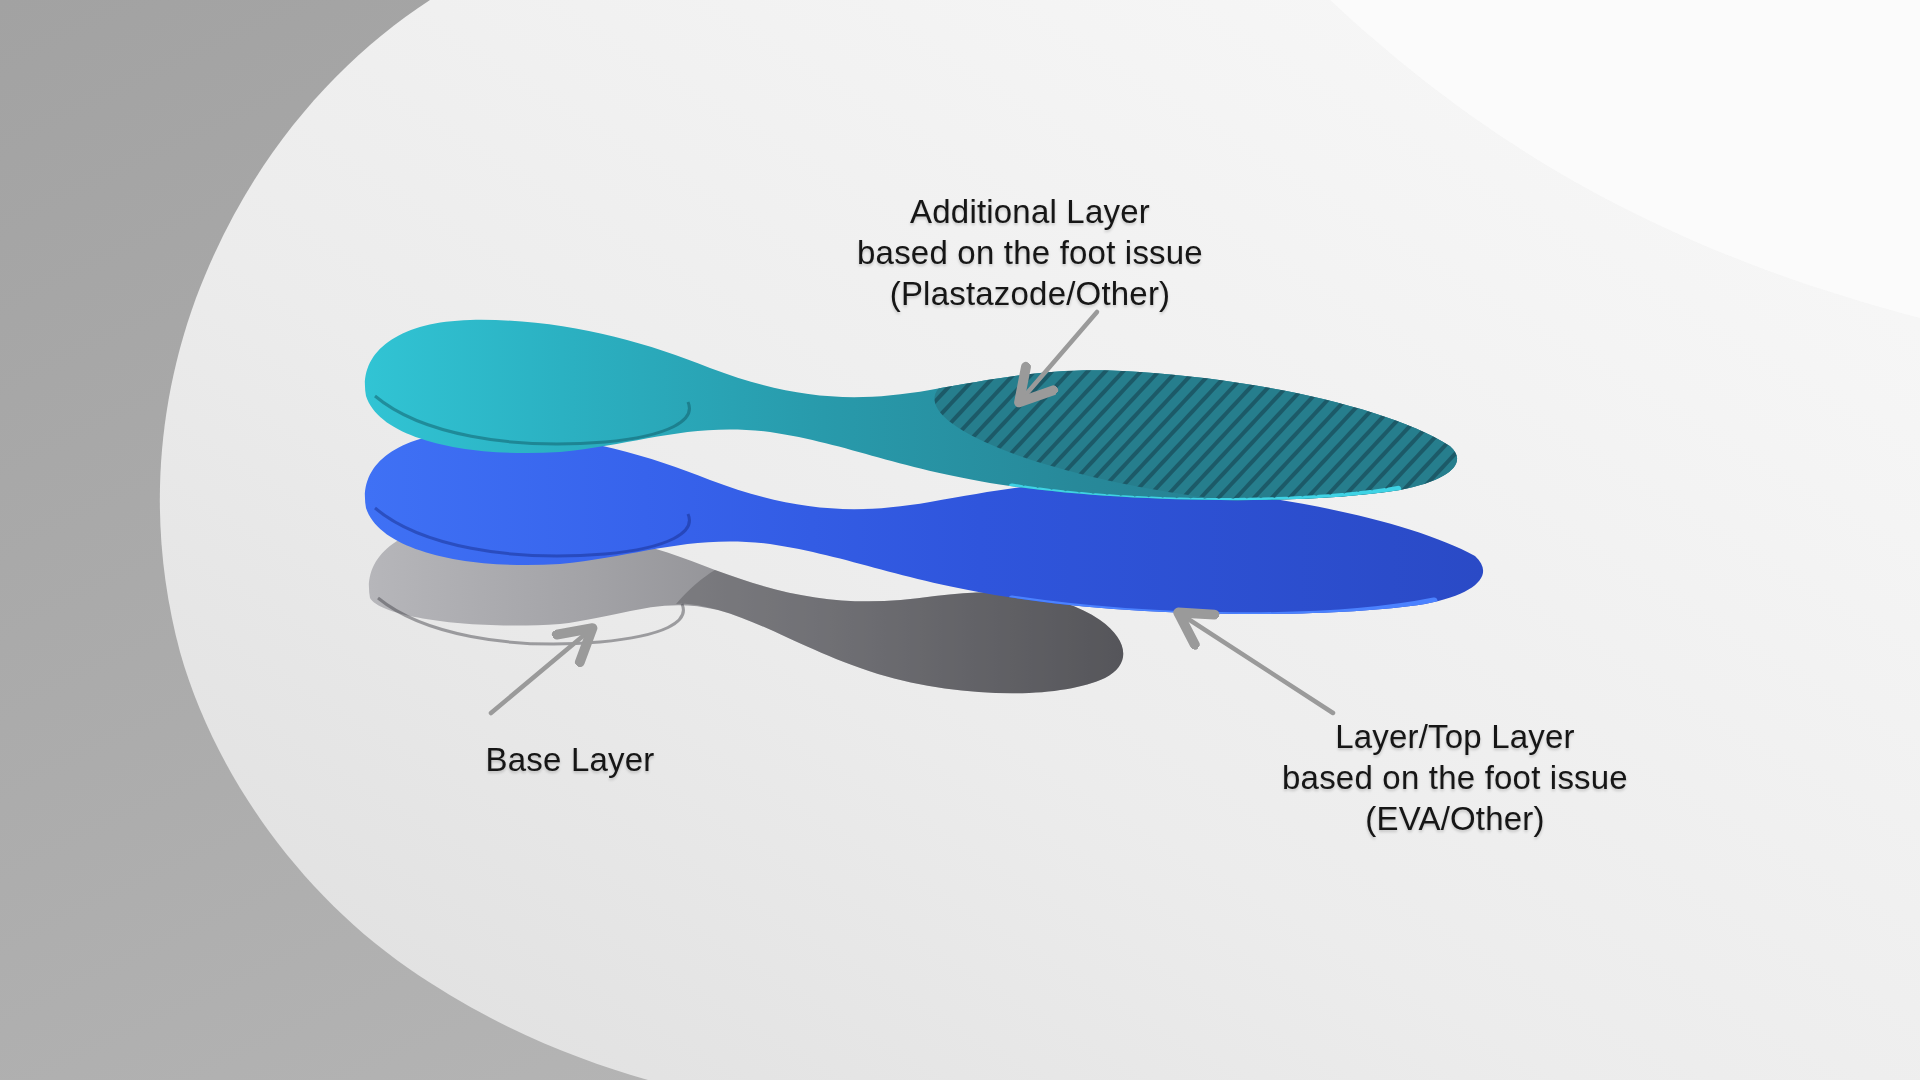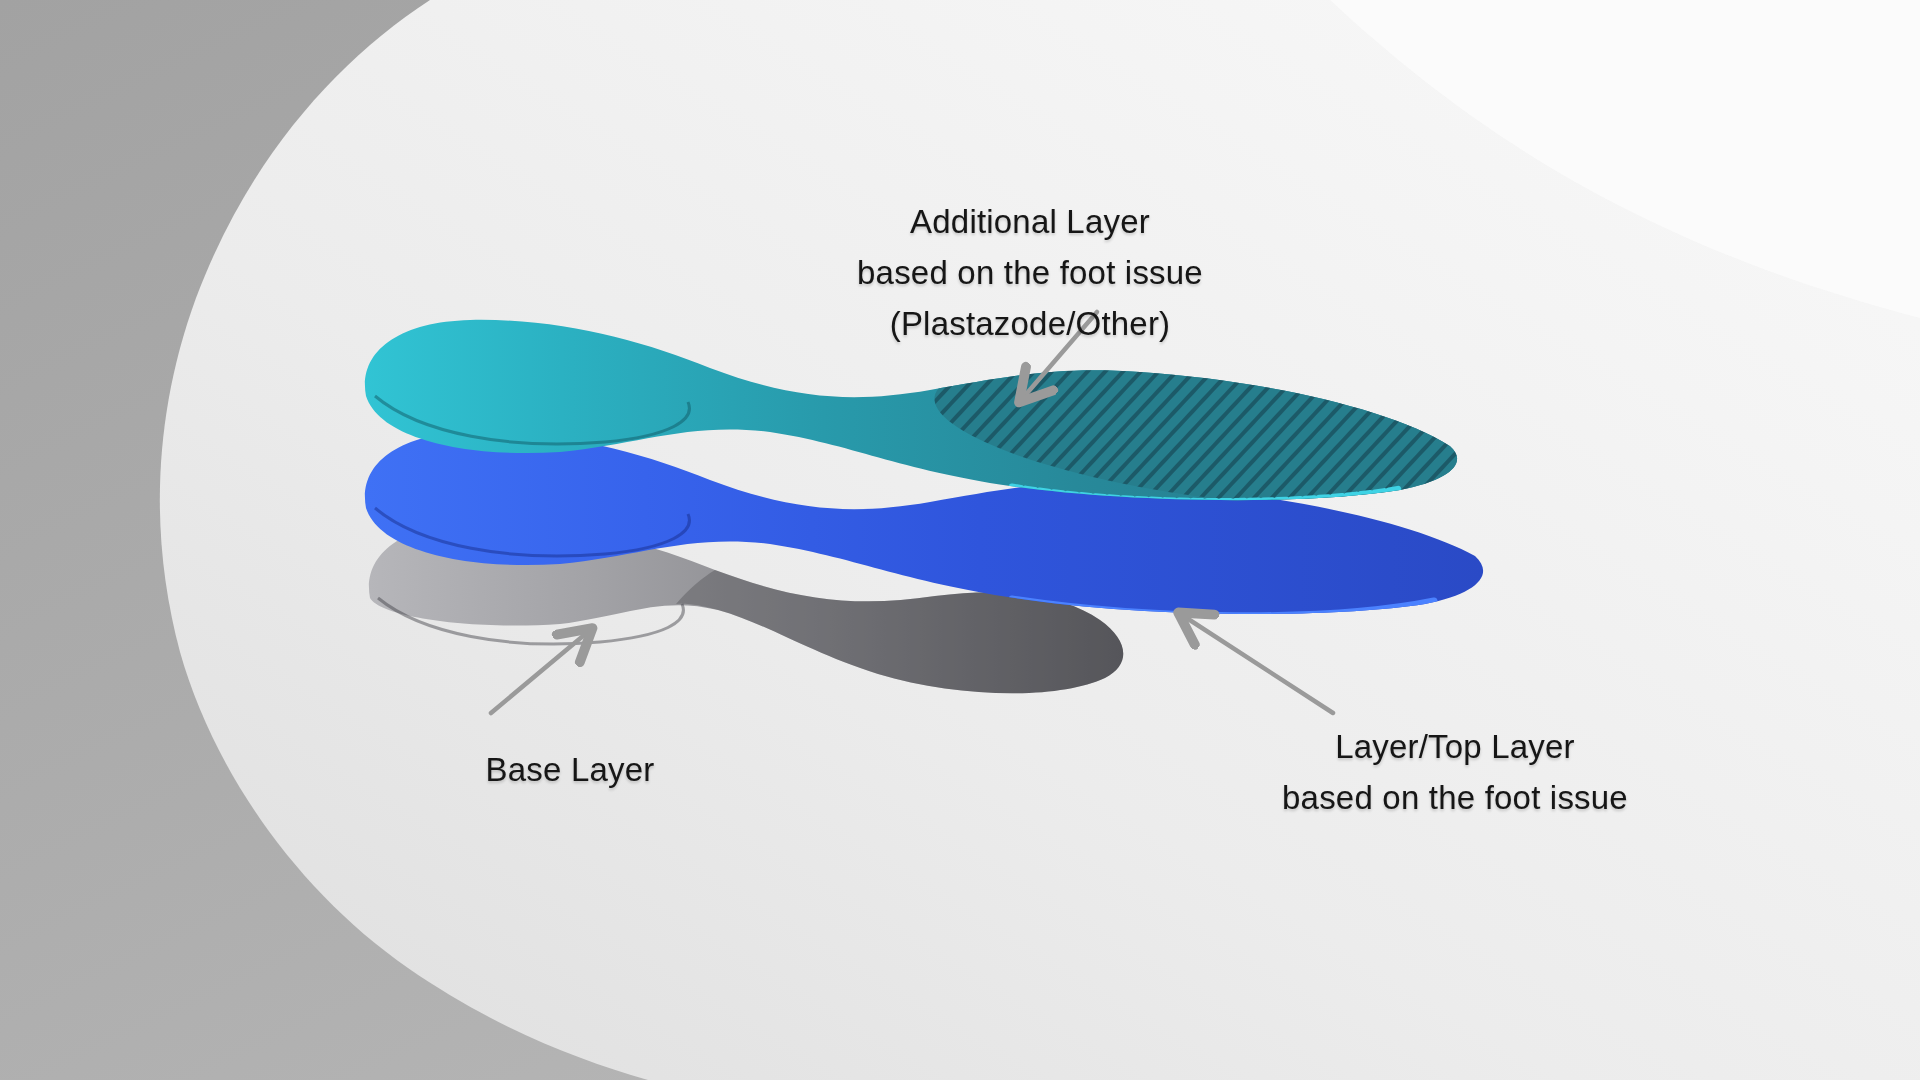--- a/index.html
+++ b/index.html
@@ -28,21 +28,21 @@
     width: 520px;
     text-align: center;
     color: #161616;
     font-size: 33px;
     line-height: 41px;
     font-weight: 400;
     letter-spacing: 0.2px;
     text-shadow: 0 2px 3px rgba(0,0,0,0.18);
     z-index: 2;
   }
-  .annotation span { display: block; margin-top: 10px; }
+  .annotation span { display: block; }
   #annotation-additional { left: 770px; top: 191px; }
   #annotation-base       { left: 310px; top: 739px; }
   #annotation-middle     { left: 1195px; top: 716px; }
 </style>
 </head>
 <body>
 
 <div class="stage">
 
   <svg class="scene-svg" viewBox="0 0 1920 1080" aria-hidden="true">
@@ -125,15 +125,16 @@
     <span>(Plastazode/Other)</span>
   </div>
 
   <div class="annotation" id="annotation-base">
     <span>Base Layer</span>
   </div>
 
   <div class="annotation" id="annotation-middle">
     <span>Layer/Top Layer</span>
     <span>based on the foot issue</span>
+    <span>(EVA/Other)</span>
   </div>
 
 </div>
 
 </body></html>

